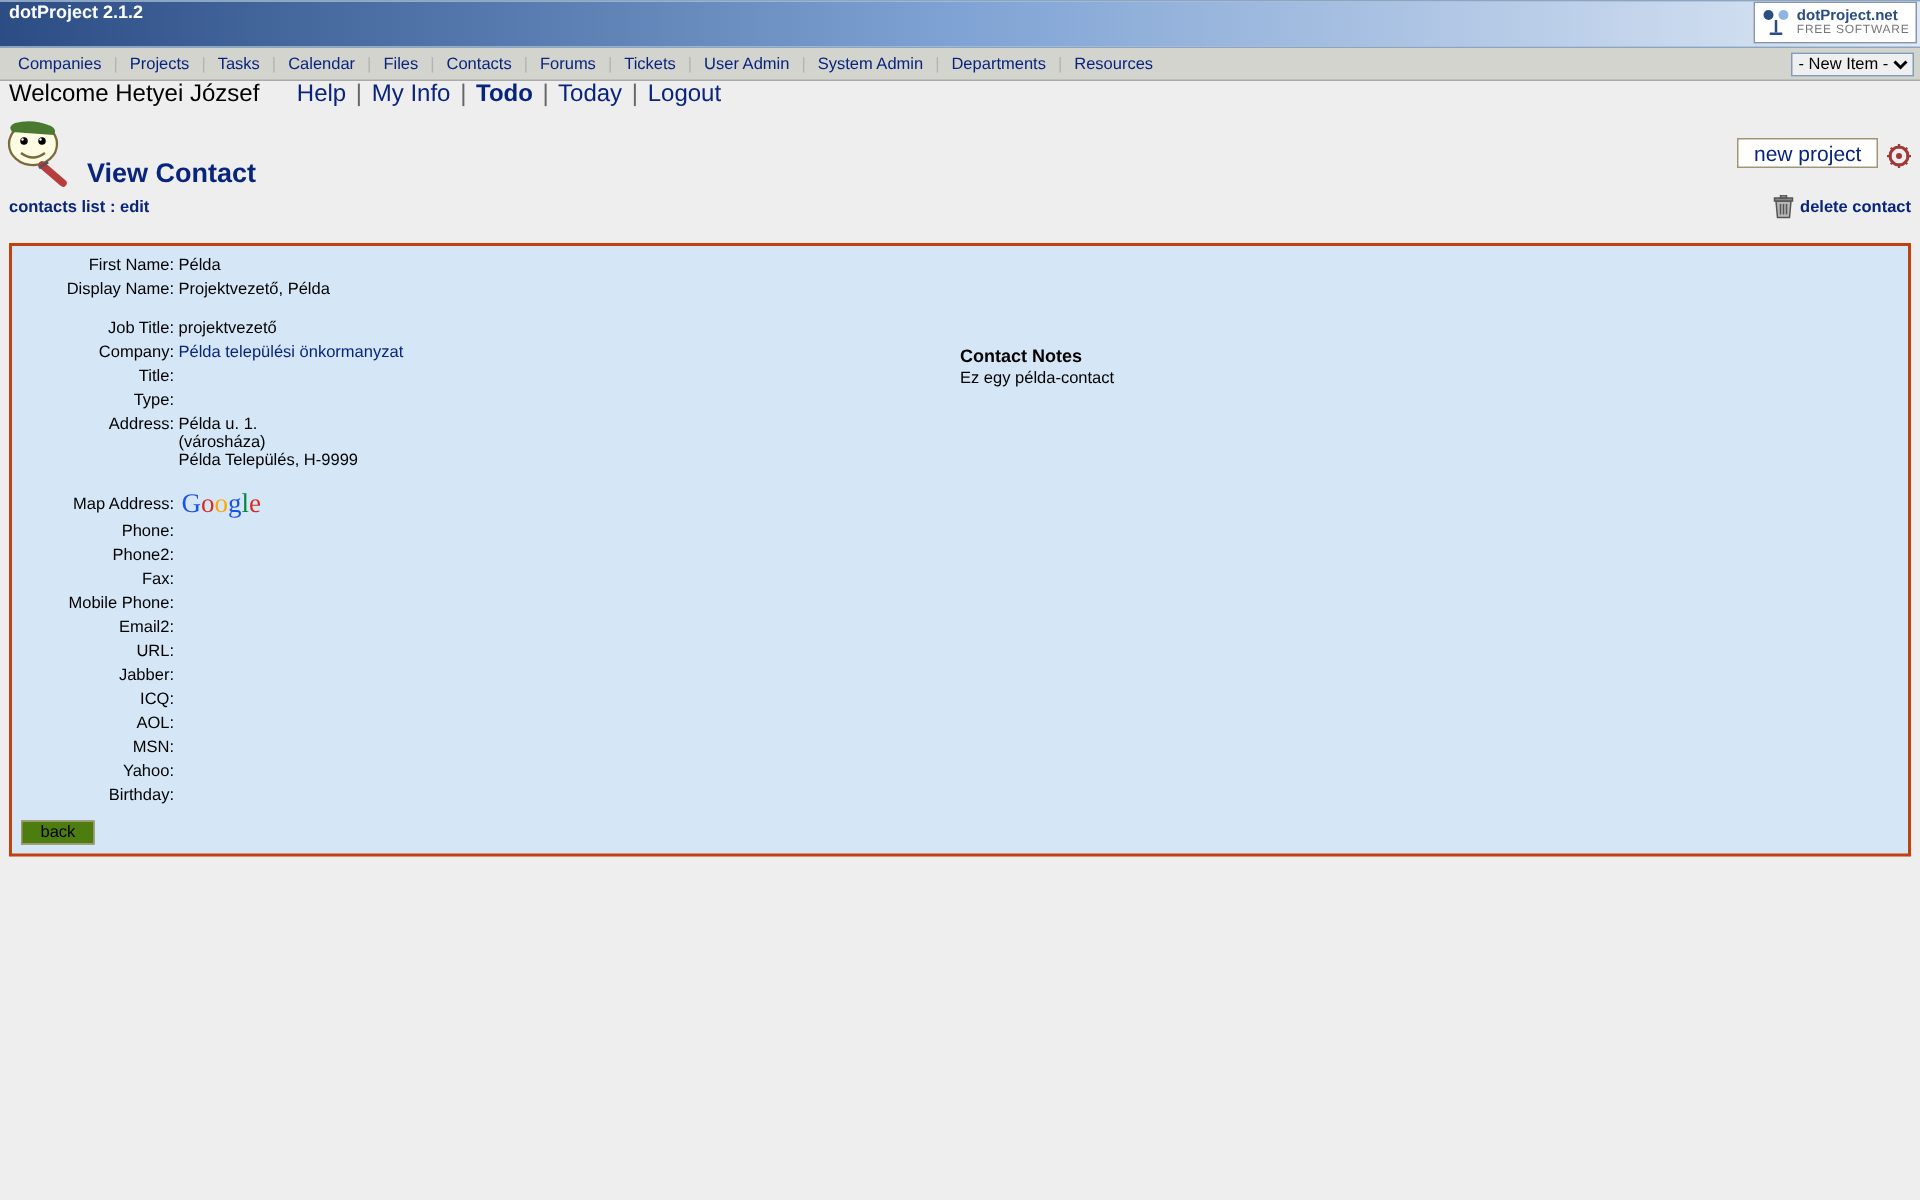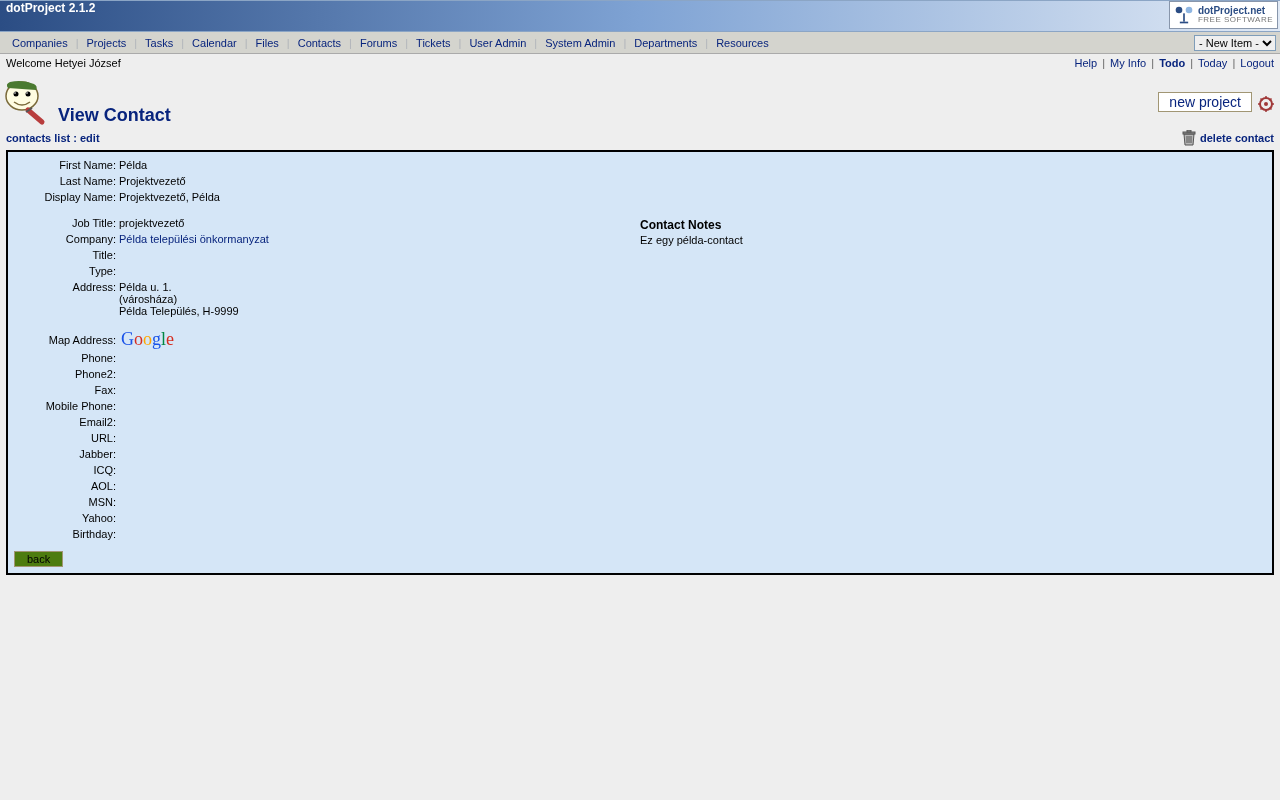--- a/index.html
+++ b/index.html
@@ -12,41 +12,41 @@
 .logo-text { font-size: 10px; line-height: 1; }
 .logo-text .l1 { color: #2b4d84; font-weight: bold; }
 .logo-text .l2 { color: #777; font-size: 8px; letter-spacing: 0.5px; }
 
 .nav-bar { background: #d4d4ce; height: 22px; border-bottom: 1px solid #aaa; display: flex; align-items: center; justify-content: space-between; padding: 0 4px; }
 .nav-links { display: flex; align-items: center; }
 .nav-links a { color: #08247d; text-decoration: none; padding: 0 8px; font-size: 11px; }
 .nav-sep { color: #b0b4b9; }
 .nav-dropdown select { font-size: 11px; border: 1px solid #7f9db9; }
 
-.util-bar { display: flex; justify-content: space-between; padding: 2px 6px; font-size: 11px; height: 18px; align-items: center; }
+.util-bar { display: flex; justify-content: flex-start; padding: 2px 6px; font-size: 16px; height: 18px; align-items: center; gap: 25px; }
 .util-links { color: #000; }
 .util-links a { color: #08247d; text-decoration: none; }
 .util-links .bold { font-weight: bold; color: #08247d; }
 .util-links .sep { color: #666; padding: 0 2px; }
 
 .title-row { display: flex; justify-content: space-between; align-items: center; padding: 2px 6px 2px 2px; margin-top: 4px; }
 .title-left { display: flex; align-items: flex-end; gap: 8px; }
 .title-left h1 { color: #08247d; font-weight: bold; font-size: 18px; }
 .face-icon { width: 48px; height: 48px; }
 
 .btn-box { background: #fff; border: 1px solid #a19674; color: #08247d; font-size: 14px; padding: 1px 10px; cursor: pointer; margin-right: 3px; }
 .gear-icon { display: inline-block; width: 16px; height: 16px; vertical-align: middle; }
 
 .crumb-row { display: flex; justify-content: space-between; align-items: center; padding: 2px 6px; font-size: 11px; }
 .crumb-row a { color: #08247d; text-decoration: none; font-weight: bold; }
 .crumb-row .sep { color: #08247d; font-weight: bold; }
 .delete-link { display: flex; align-items: center; gap: 4px; }
 .trash-icon { width: 14px; height: 16px; }
 
-.content-box { margin: 2px 6px 6px 6px; border: 2px solid #000000; background: #d5e6f7; padding: 6px; }
+.content-box { margin: 14px 6px 6px 6px; border: 2px solid #c2410c; background: #d5e6f7; padding: 6px; }
 .details-grid { display: flex; }
 .left-col { width: 50%; }
 .right-col { width: 50%; padding-top: 60px; }
 .field-row { display: flex; padding: 1px 0; min-height: 16px; }
 .field-label { width: 105px; text-align: right; color: #000; padding-right: 3px; }
 .field-value { color: #000; }
 .field-value a { color: #08247d; text-decoration: none; }
 .field-spacer { height: 10px; }
 .google-logo { font-family: Georgia, serif; font-size: 18px; padding-left: 2px; }
 .google-logo .g1 { color: #1a53e8; } .google-logo .g2 { color: #d62d20; } .google-logo .g3 { color: #ffa700; } .google-logo .g4 { color: #1a53e8; } .google-logo .g5 { color: #008744; } .google-logo .g6 { color: #d62d20; }
@@ -161,24 +161,20 @@
 </div>
 
 <div class="content-box">
   <div class="details-grid">
     <div class="left-col">
       <div class="field-row">
           <span class="field-label">First Name:</span>
           <span class="field-value">Példa</span>
         </div>
       <div class="field-row">
-          <span class="field-label">Last Name:</span>
-          <span class="field-value">Projektvezető</span>
-        </div>
-      <div class="field-row">
           <span class="field-label">Display Name:</span>
           <span class="field-value">Projektvezető, Példa</span>
         </div>
       <div class="field-spacer"></div>
       <div class="field-row">
           <span class="field-label">Job Title:</span>
           <span class="field-value">projektvezető</span>
         </div>
       <div class="field-row">
           <span class="field-label">Company:</span>

